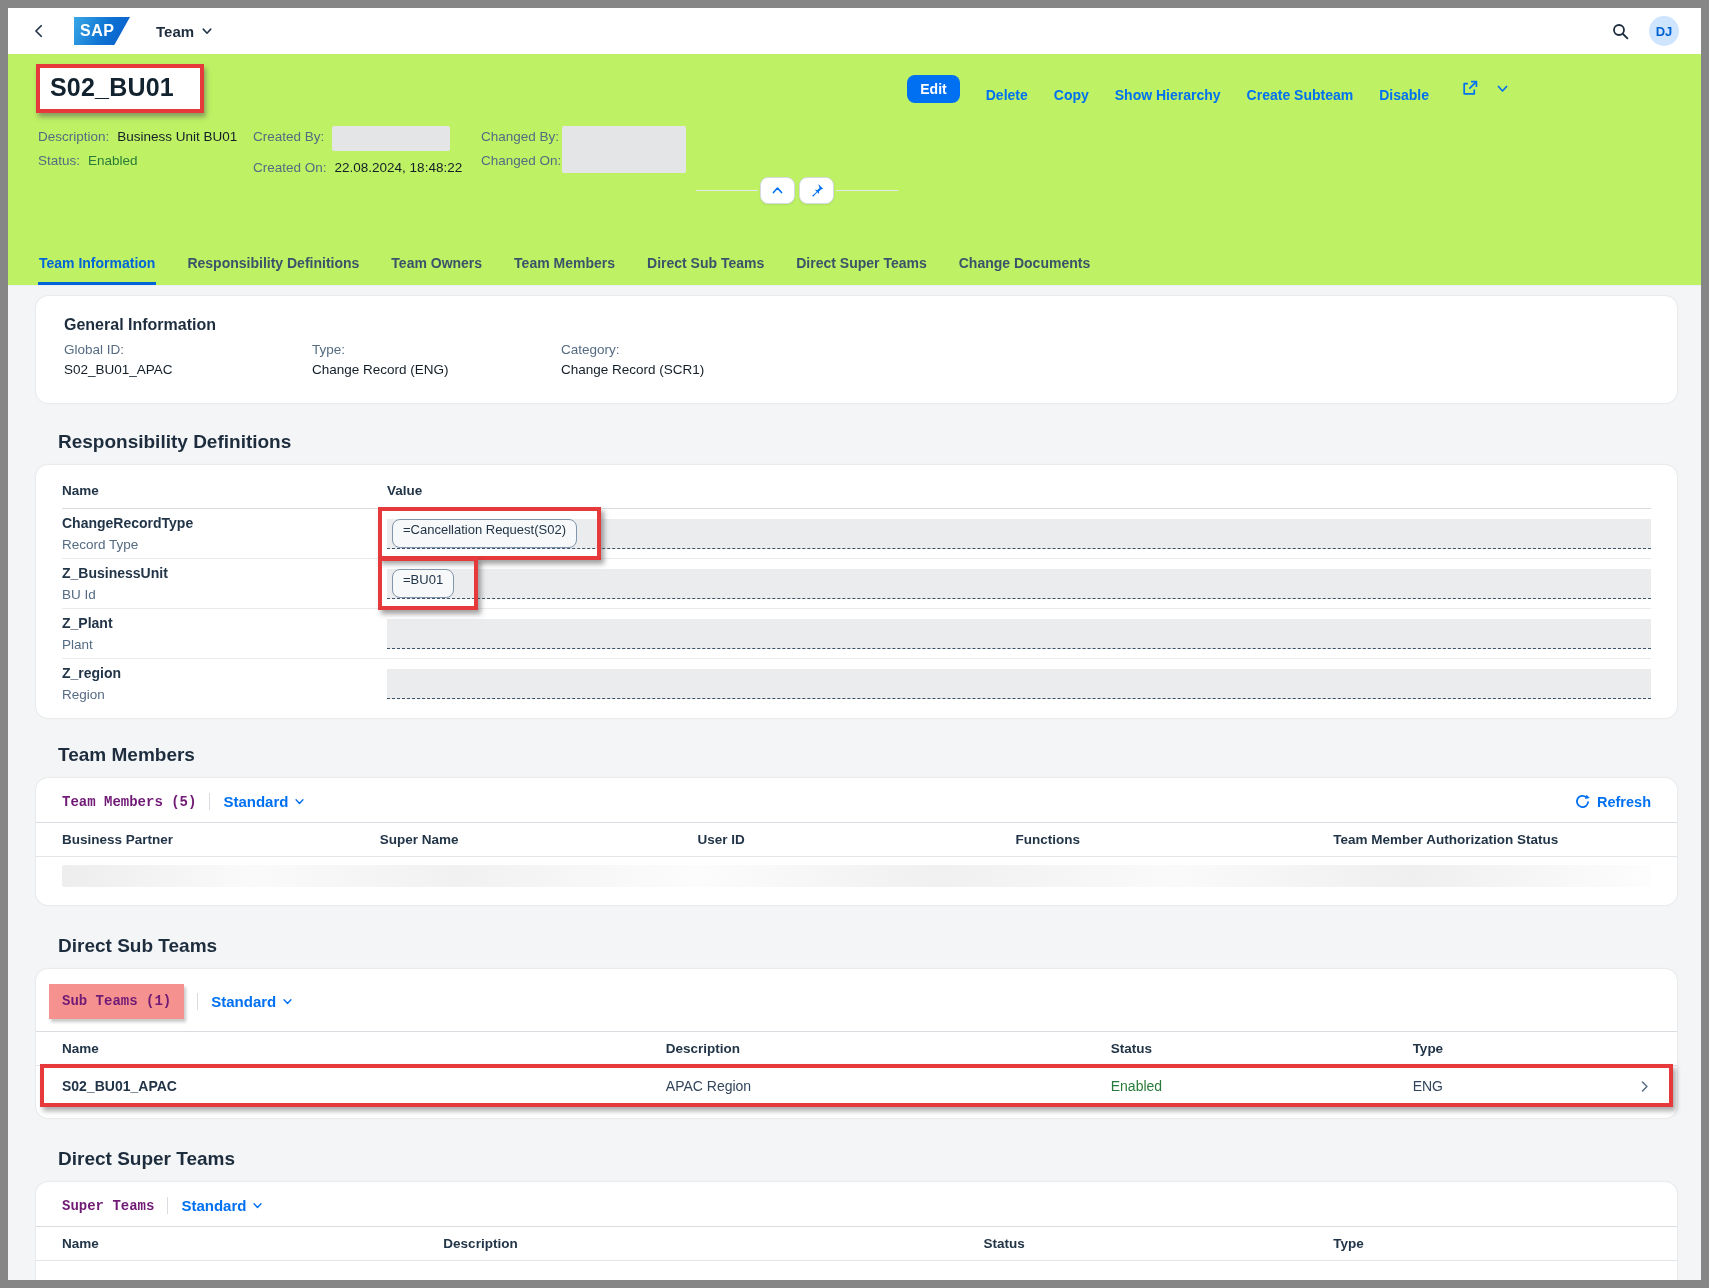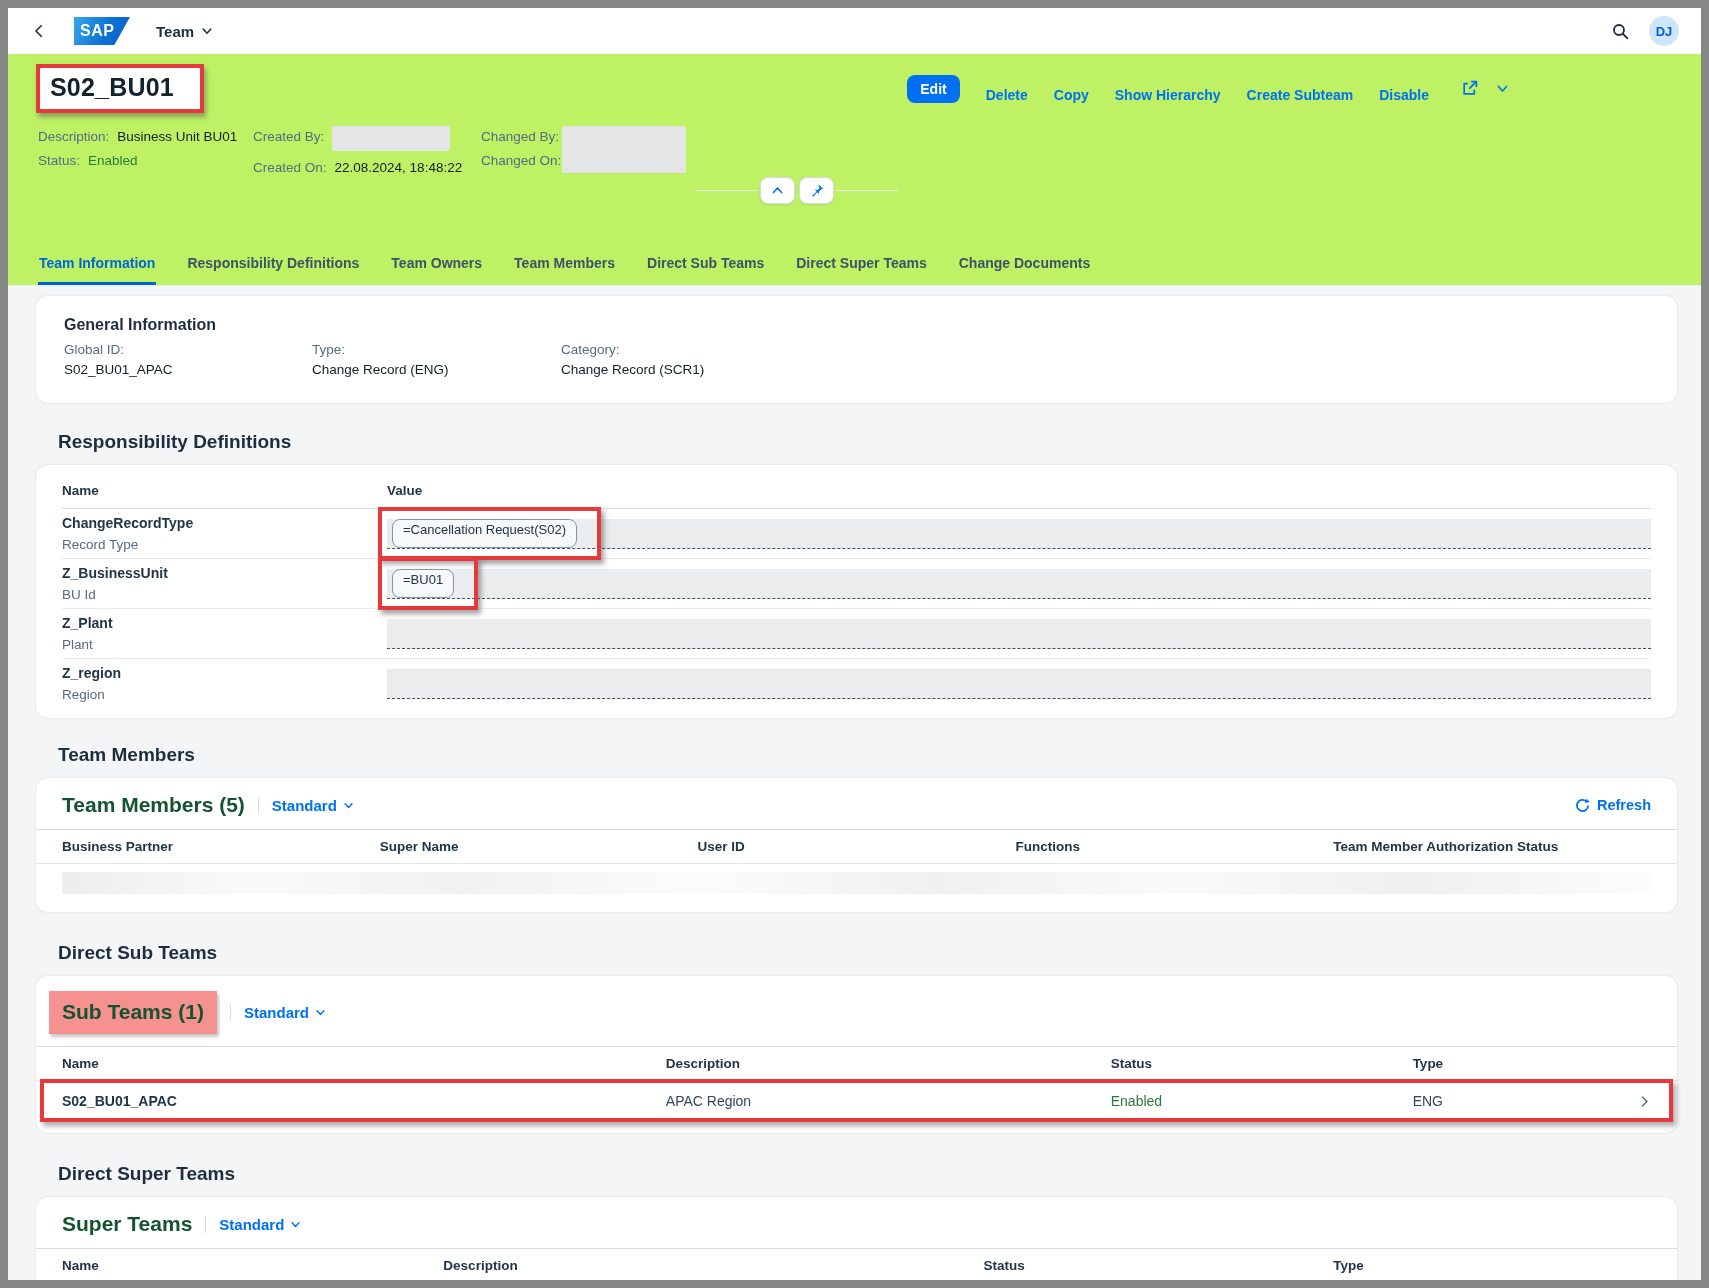--- a/index.html
+++ b/index.html
@@ -81,21 +81,21 @@
   .rd-row:last-child { border-bottom:none; }
   .rd-names .nm { font-size:14px; font-weight:700; color:#223548; margin-bottom:6px; }
   .rd-names .ds { font-size:13.5px; color:#556b82; }
   .rd-field { flex:1; height:30px; background:#eaecee; border-bottom:1px dashed #3b5268; display:flex; padding-left:5px; }
   .chip-wrap { position:relative; display:inline-flex; }
   .chip { background:#f7f8f9; border:1px solid #8296ab; border-radius:8px; padding:2px 10px 3px; font-size:13px; color:#223548; white-space:nowrap; }
   .chip-annot { position:absolute; left:-14px; top:-12px; bottom:-12px; right:-24px; border:4px solid #e5393c; box-shadow:3px 4px 5px rgba(70,70,70,.5); pointer-events:none; }
 
   
   .card-head { display:flex; align-items:center; padding:15px 26px 12px; }
-  .card-title { font-size:21px; font-weight:700; color:#14532d; }
+  .card-title { font-size:14px; font-weight:700; color:#701a75;font-family:Liberation Mono, monospace; }
   .view-sel { display:flex; align-items:center; gap:6px; color:#0070f2; font-size:15px; font-weight:600; border-left:1px solid #d9dde1; padding-left:13px; margin-left:13px; cursor:pointer; background:none; border-top:none; border-right:none; border-bottom:none; font-family:inherit; }
   .refresh-btn { margin-left:auto; display:flex; align-items:center; gap:7px; color:#0070f2; font-size:14.5px; font-weight:600; background:none; border:none; cursor:pointer; font-family:inherit; }
 
   
   .tm-card { margin-bottom:30px; padding-bottom:14px; }
   .tm-grid { display:flex; padding:0 26px; font-size:13.5px; font-weight:700; color:#223548; border-top:1px solid #d9dde1; border-bottom:1px solid #e3e6e9; padding-top:9px; padding-bottom:9px; }
   .tm-col { width:20%; }
   .redacted-strip { height:22px; margin:8px 26px 4px; border-radius:2px;
     background:linear-gradient(90deg,#ededed 0%,#fafafa 12%,#f1f1f1 25%,#fcfcfc 40%,#f0f0f0 55%,#fafafa 70%,#efefef 85%,#fdfdfd 100%); }
 

